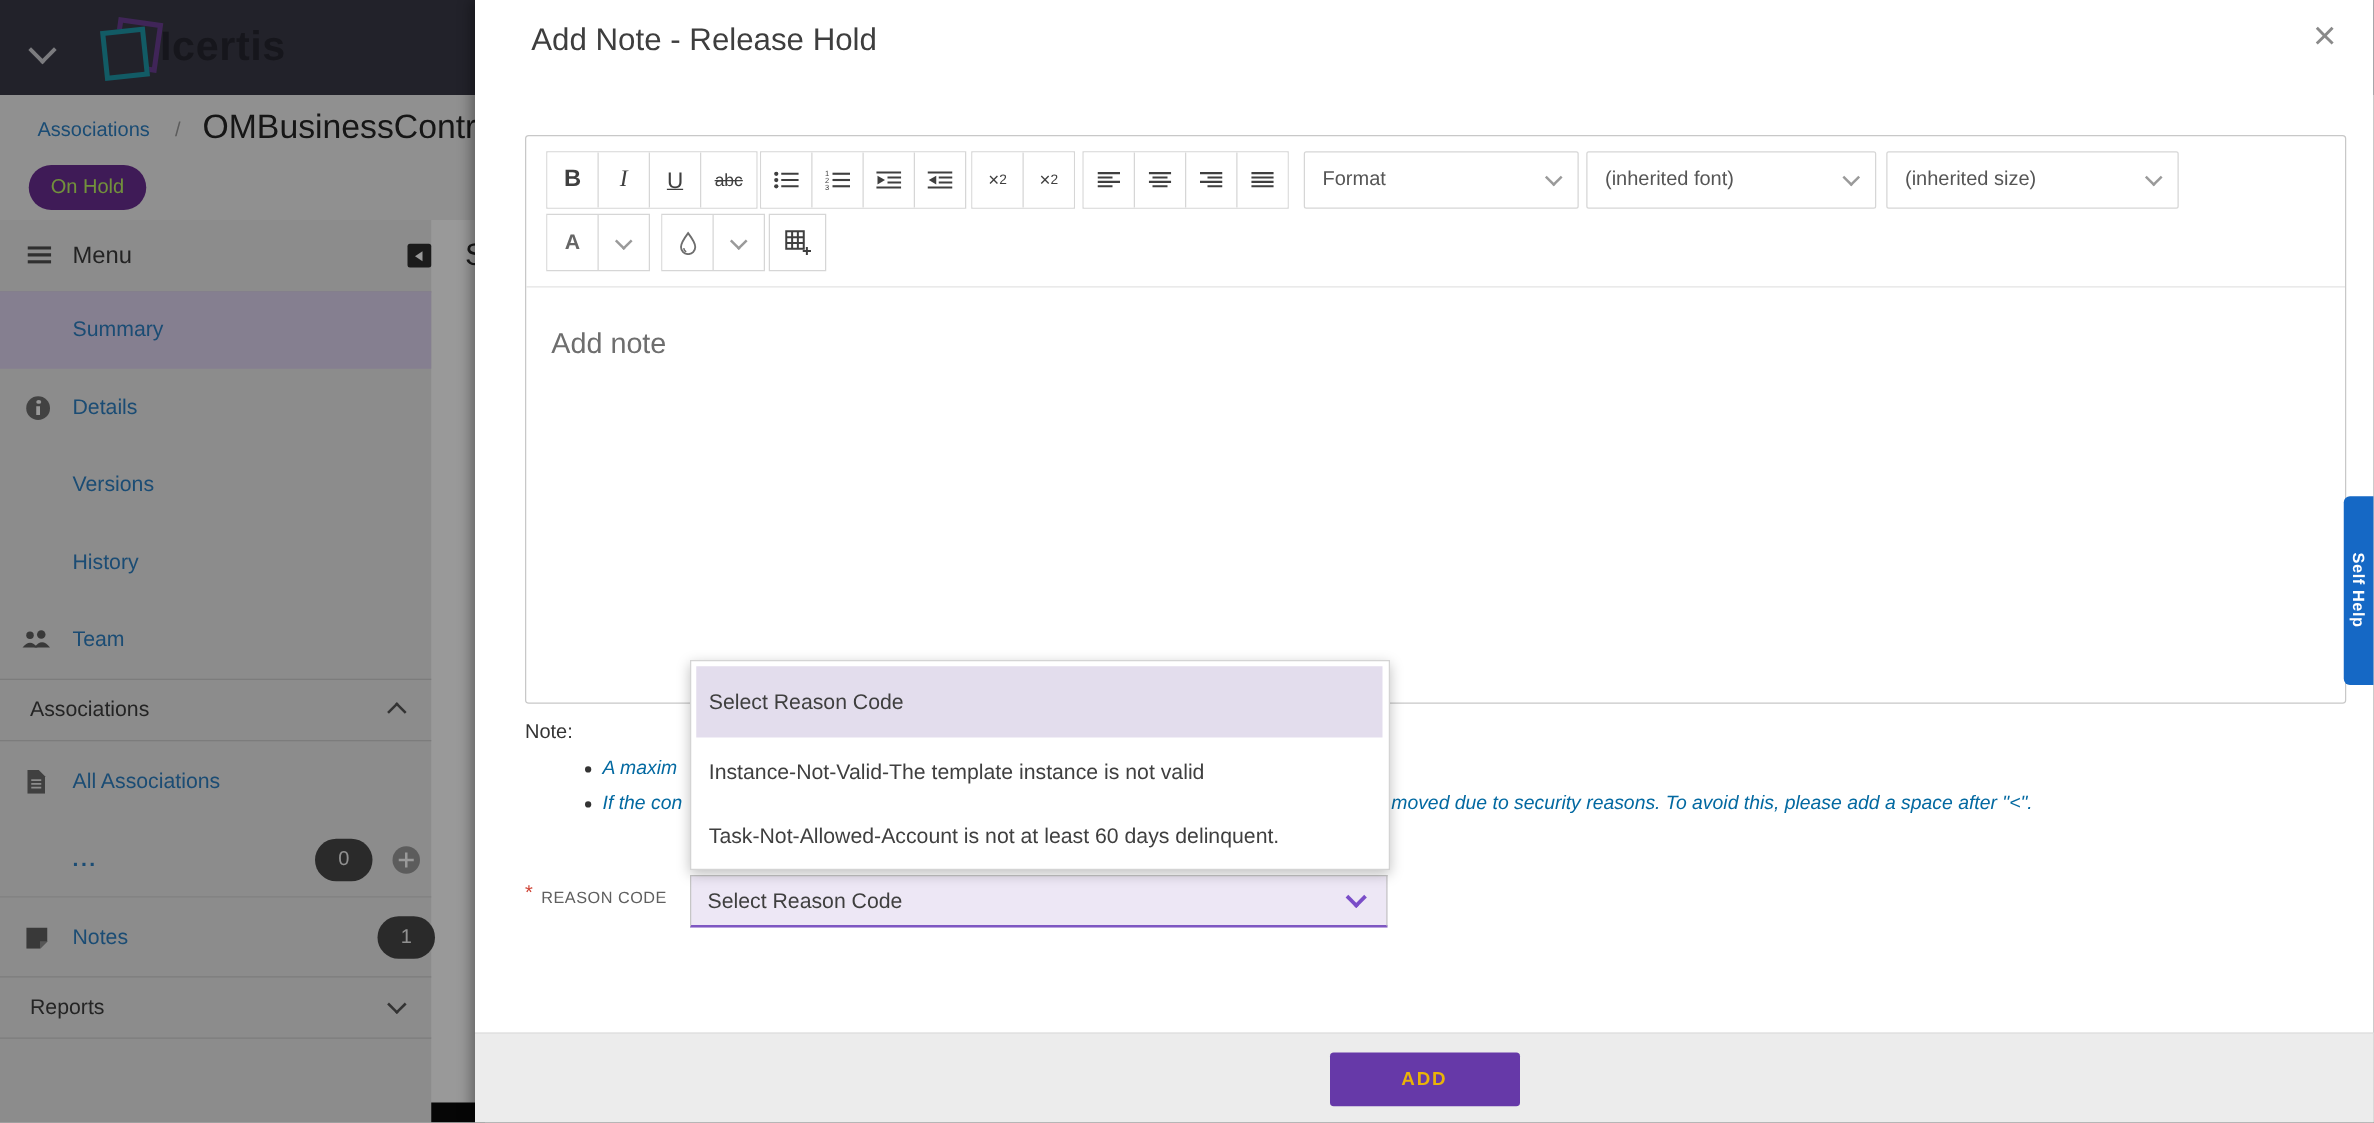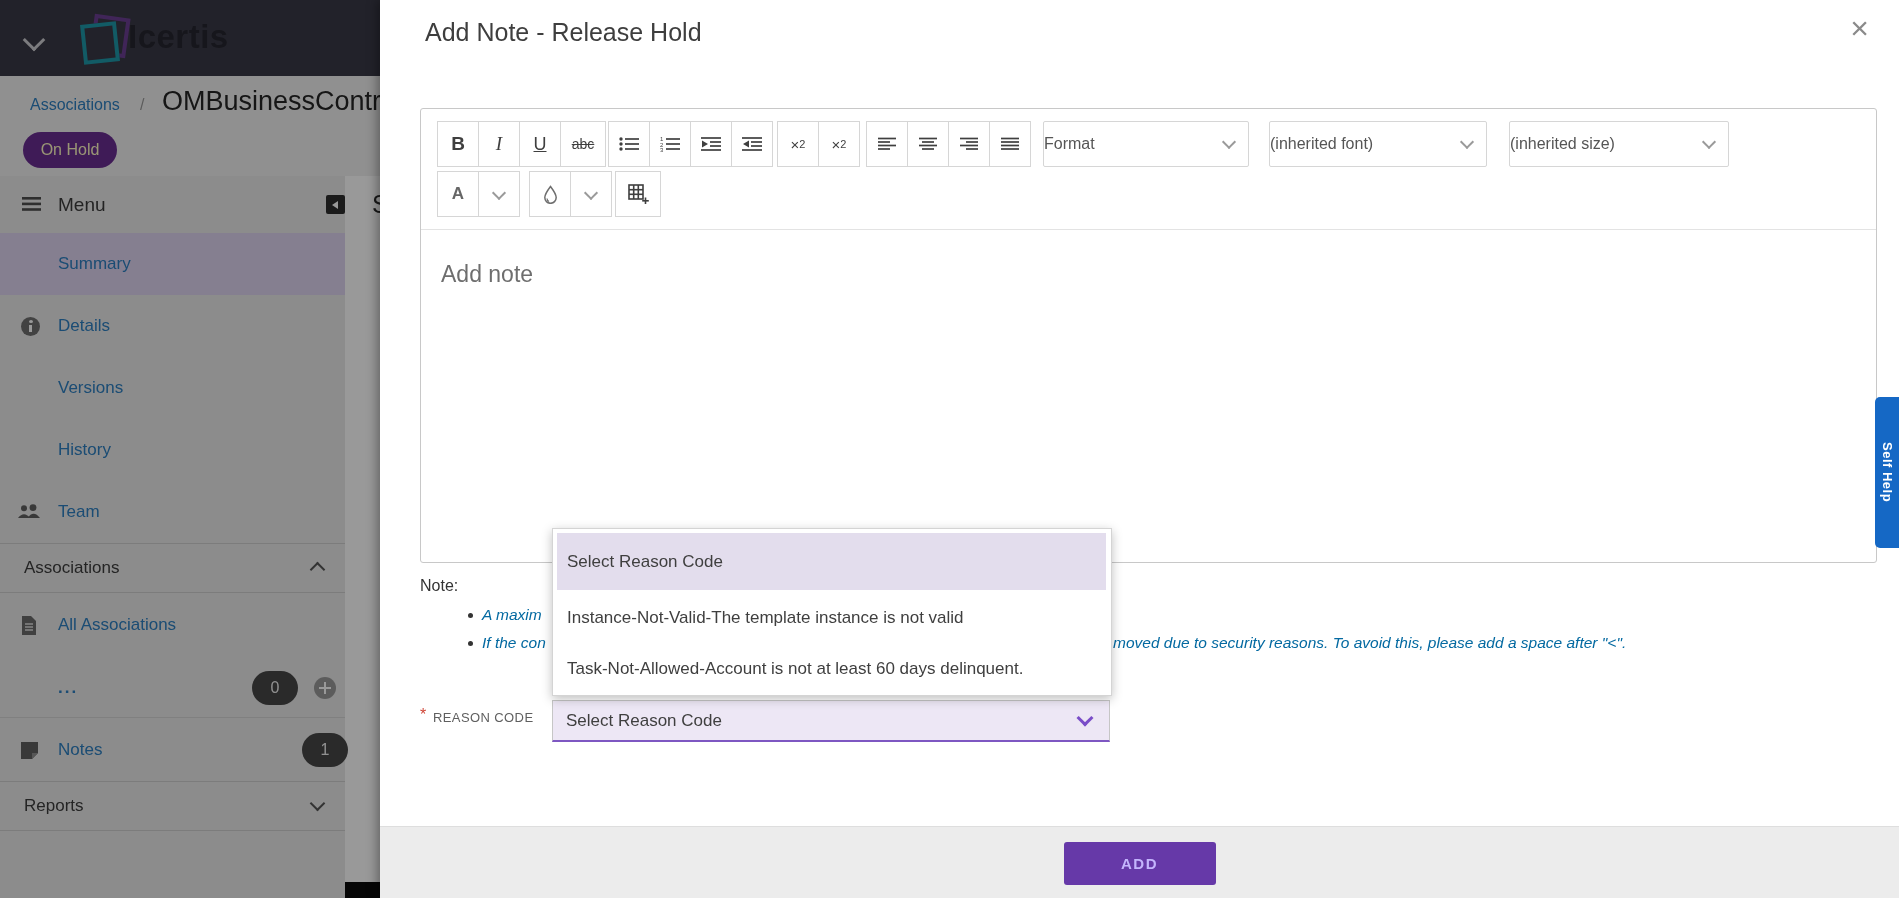--- a/index.html
+++ b/index.html
@@ -15,21 +15,21 @@
   .sq{position:absolute;width:28px;height:32px;border:4px solid;}
   .sq-purple{border-color:#6c3f93;left:12px;top:2px;transform:rotate(8deg);}
   .sq-teal{border-color:#1e98a9;left:2px;top:9px;transform:rotate(-6deg);background:#3a3a47;}
   .logo-text{font-size:33px;font-weight:bold;color:#26262f;letter-spacing:.5px;margin-left:4px;}
 
   .breadcrumb-band{position:absolute;left:0;top:76px;width:1899px;height:100px;background:#f1f1f1;}
   .bc-link{position:absolute;left:30px;top:20px;font-size:16px;color:#2d7fc1;}
   .bc-sep{position:absolute;left:140px;top:20px;font-size:16px;color:#9a9a9a;}
   .bc-current{position:absolute;left:162px;top:10px;font-size:27px;color:#262626;white-space:nowrap;}
   .status-badge{position:absolute;left:23px;top:56px;width:94px;height:36px;border-radius:18px;
-                background:#6a2d91;color:#fef9c3;font-size:16px;display:flex;align-items:center;justify-content:center;}
+                background:#6a2d91;color:#bef264;font-size:16px;display:flex;align-items:center;justify-content:center;}
 
   .sidebar{position:absolute;left:0;top:176px;width:345px;height:722px;background:#e9e9e9;}
   .sb-row{position:absolute;left:0;width:345px;display:flex;align-items:center;}
   .sb-label{font-size:17px;color:#2d7fc1;}
   .sb-section-label{font-size:17px;color:#3d3d3d;}
   .row-menu{top:0;height:57px;border-bottom:1px solid #cfcfcf;}
   .menu-text{position:absolute;left:58px;font-size:19px;color:#3b3b3b;}
   .hamburger{position:absolute;left:22px;top:21px;}
   .collapse-btn{position:absolute;left:326px;top:19px;width:19px;height:19px;background:#2e2e2e;
                 border-radius:2px;display:flex;align-items:center;justify-content:center;cursor:pointer;}
@@ -79,21 +79,21 @@
           color:#3f3f3f;font-size:17px;cursor:pointer;background:#fff;}
   .tb-btn + .tb-btn{border-left:1px solid #d6d6d6;}
   .b-bold{font-weight:bold;font-size:19px;}
   .b-italic{font-style:italic;font-family:"Liberation Serif",serif;font-size:19px;}
   .b-under{text-decoration:underline;font-size:18px;}
   .b-strike{text-decoration:line-through;font-size:14px;width:44px;}
   .b-suptext{font-size:15px;}
   .tb-row1{top:12px;}
   .g1{left:16px;}.g2{left:187px;}.g3{left:356px;}.g4{left:445px;}
   .tb-select{position:absolute;top:12px;height:44px;border:1px solid #d6d6d6;background:#fff;border-radius:2px;
-             display:flex;align-items:center;font-size:16px;color:#555;cursor:pointer;}
+             display:flex;align-items:center;font-size:16px;color:#555;padding-left:14px;cursor:pointer;}
   .sel-format{left:622px;width:204px;}
   .sel-font{left:848px;width:216px;text-align:right;}
   .sel-size{left:1088px;width:218px;}
   .tb-select .chev{margin-left:auto;margin-right:14px;width:8px;height:8px;
                    border-right:2px solid #9a9a9a;border-bottom:2px solid #9a9a9a;transform:rotate(45deg);margin-top:-4px;}
   .tb-row2{top:62px;}
   .gA{left:16px;}.gB{left:108px;}.gT{left:194px;}
   .tb-chevcell{width:40px;height:44px;display:flex;align-items:center;justify-content:center;border-left:1px solid #d6d6d6;cursor:pointer;}
   .tb-chevcell .chev{width:8px;height:8px;border-right:2px solid #9a9a9a;border-bottom:2px solid #9a9a9a;transform:rotate(45deg);margin-top:-3px;}
   .toolbar-sep{position:absolute;left:0;top:120px;width:100%;height:1px;background:#e3e3e3;}
@@ -120,21 +120,21 @@
   .req-star{position:absolute;left:40px;top:706px;font-size:16px;color:#cf4436;}
   .reason-label{position:absolute;left:53px;top:710px;font-size:13px;color:#5f5f5f;letter-spacing:.4px;}
   .reason-select{position:absolute;left:172px;top:700px;width:558px;height:42px;background:#ede7f5;
                  border:1px solid #c6c6c6;border-bottom:2px solid #7e57c2;box-sizing:border-box;
                  display:flex;align-items:center;font-size:17px;color:#3f3f3f;padding-left:13px;cursor:pointer;}
   .reason-select .chev{margin-left:auto;margin-right:18px;width:9px;height:9px;
                  border-right:3px solid #7a4dc8;border-bottom:3px solid #7a4dc8;transform:rotate(45deg);margin-top:-5px;}
 
   .modal-footer{position:absolute;left:0;top:826px;width:100%;height:72px;background:#ececec;
                 border-top:1px solid #dedede;display:flex;align-items:center;justify-content:center;}
-  .add-btn{width:152px;height:43px;background:#6639a8;color:#c4b5fd;border:none;border-radius:3px;
+  .add-btn{width:152px;height:43px;background:#6639a8;color:#eab308;border:none;border-radius:3px;
            font-size:15px;font-weight:bold;letter-spacing:1.5px;cursor:pointer;font-family:"Liberation Sans",sans-serif;}
 
   .self-help{position:absolute;left:1875px;top:397px;width:24px;height:151px;background:#1568c5;
              border-radius:5px 0 0 5px;z-index:40;display:flex;align-items:center;justify-content:center;cursor:pointer;}
   .self-help span{writing-mode:vertical-rl;font-size:13px;font-weight:bold;color:#fff;letter-spacing:.5px;}
 
   .icon-svg{display:block;}
 </style>
 </head>
 <body>

